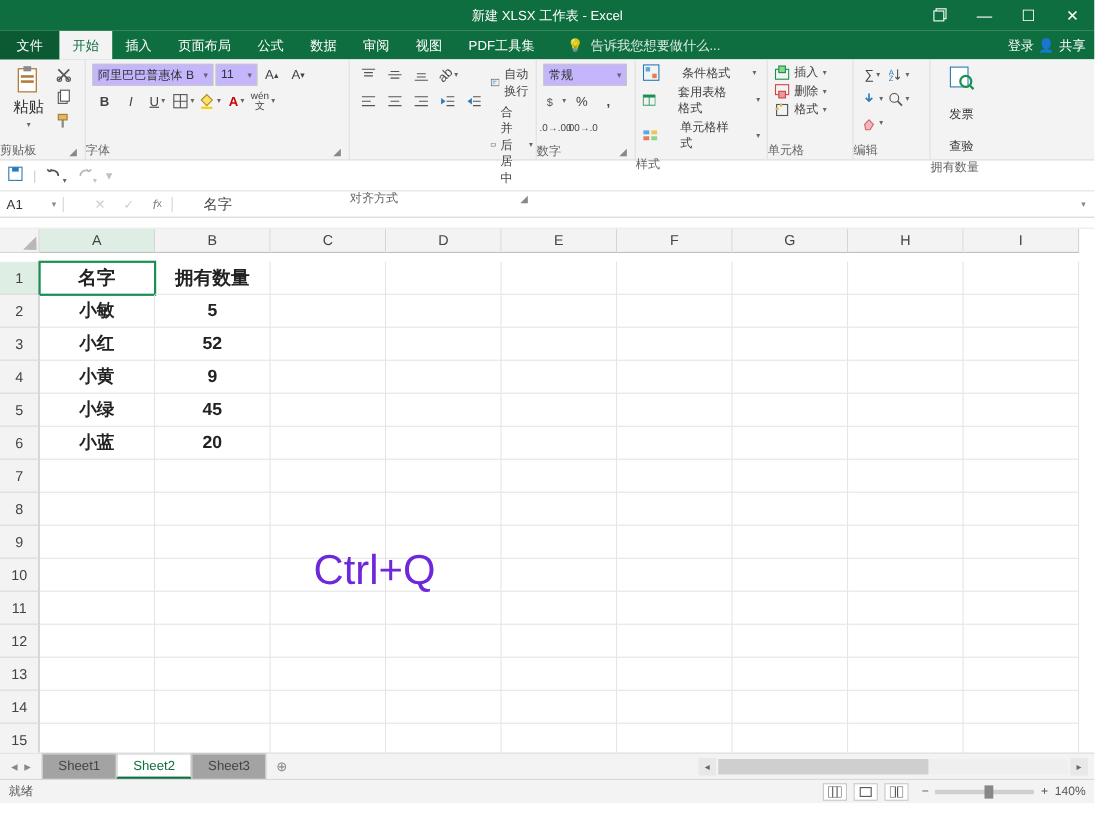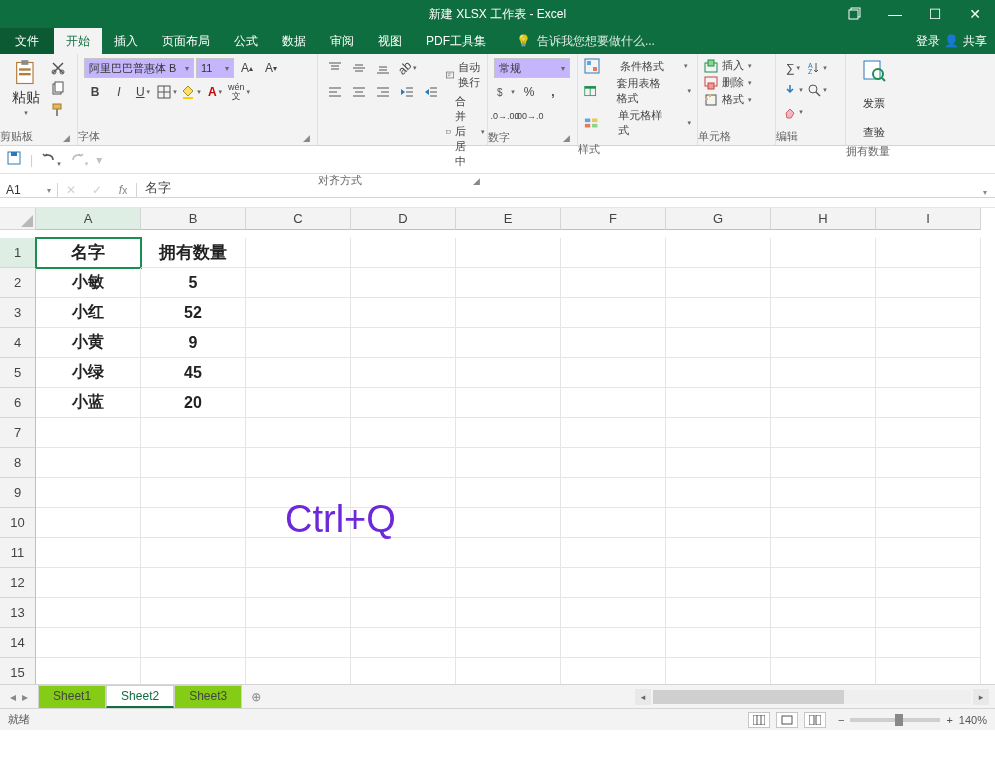--- a/index.html
+++ b/index.html
@@ -67,21 +67,21 @@
   .v-item svg { width: 14px; height: 14px; }
   
   .invoice .big { width: 44px; display: flex; flex-direction: column; align-items: center; justify-content: center; gap: 14px; font-size: 11px; }
   .invoice .big svg { width: 24px; height: 24px; }
   
   
   .qat { height: 28px; background: #fff; display: flex; align-items: center; padding: 0 6px; gap: 8px; border-bottom: 1px solid #e0e0e0; color: #666; }
   .qat svg { width: 16px; height: 16px; }
   
   
-  .fbar { height: 24px; display: flex; align-items: flex-end; border-bottom: 1px solid #d5d5d5; }
+  .fbar { height: 24px; display: flex; align-items: center; border-bottom: 1px solid #d5d5d5; gap: 20px; }
   .name-box { width: 58px; border-right: 1px solid #d5d5d5; display: flex; align-items: center; padding: 0 6px; font-size: 12px; }
   .name-box .dd { margin-left: auto; color: #888; font-size: 8px; }
   .fx-btns { display: flex; align-items: center; border-right: 1px solid #d5d5d5; }
   .fx-btns div { width: 26px; display: flex; align-items: center; justify-content: center; color: #888; }
   .formula-input { flex: 1; display: flex; align-items: center; padding: 0 8px; font-size: 13px; color: #444; }
   .fbar .expand { width: 20px; display: flex; align-items: center; justify-content: center; color: #888; font-size: 8px; }
   
   .spacer { height: 10px; border-bottom: 1px solid #e5e5e5; }
   
   
@@ -94,21 +94,21 @@
   .rh { background: #f3f3f3; border-right: 1px solid #bfbfbf; border-bottom: 1px solid #d5d5d5; display: flex; align-items: center; justify-content: center; color: #444; font-size: 13px; }
   .rh.sel { background: #dfeee4; }
   .cell { border-right: 1px solid #e5e5e5; border-bottom: 1px solid #e5e5e5; display: flex; align-items: center; justify-content: center; font-size: 16px; color: #222; }
   .cell.hdr { font-weight: bold; font-size: 17px; }
   .cell.active { outline: 2px solid #1a8f52; outline-offset: -1px; }
   .overlay-text { position: absolute; left: 285px; top: 290px; font-size: 38px; color: #6d28d9; font-weight: 500; }
   
   
   .sheettabs { height: 24px; display: flex; align-items: center; border-top: 1px solid #d5d5d5; font-size: 12px; color: #444; background: #f3f3f3; }
   .sheettabs .nav { display: flex; gap: 6px; padding: 0 10px; color: #888; }
-  .sheettabs .stab { padding: 3px 14px; background: #84cc16; border: 1px solid #d0d0d0; border-bottom: none; }
+  .sheettabs .stab { padding: 3px 14px; background: #a3a3a3; border: 1px solid #d0d0d0; border-bottom: none; }
   .sheettabs .stab.active { background: #fff; color: #0f6e3f; border-bottom: 2px solid #0f6e3f; }
   .sheettabs .add { width: 28px; display: flex; align-items: center; justify-content: center; color: #888; }
   .sheettabs .scroll { margin-left: auto; width: 360px; height: 16px; display: flex; align-items: center; gap: 2px; padding-right: 6px; }
   .sheettabs .scroll .arrow { width: 16px; height: 16px; background: #e8e8e8; display: flex; align-items: center; justify-content: center; font-size: 9px; color: #666; }
   .sheettabs .scroll .track { flex: 1; height: 14px; background: #efefef; position: relative; }
   .sheettabs .scroll .thumb { position: absolute; left: 0; top: 0; height: 100%; width: 60%; background: #cfcfcf; }
   
   
   .status { height: 22px; background: #f3f3f3; border-top: 1px solid #d5d5d5; display: flex; align-items: center; font-size: 11px; color: #555; padding: 0 8px; }
   .status .views { margin-left: auto; display: flex; gap: 6px; align-items: center; }

